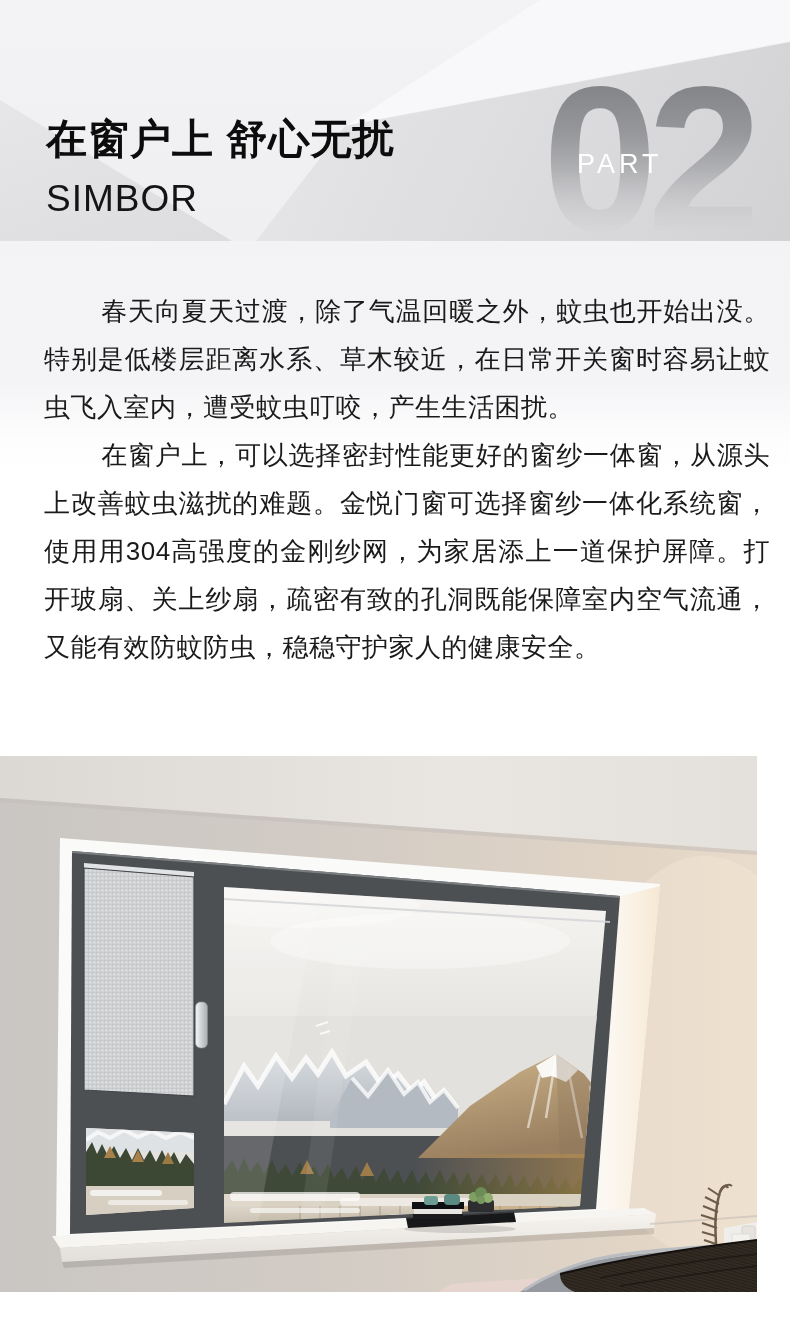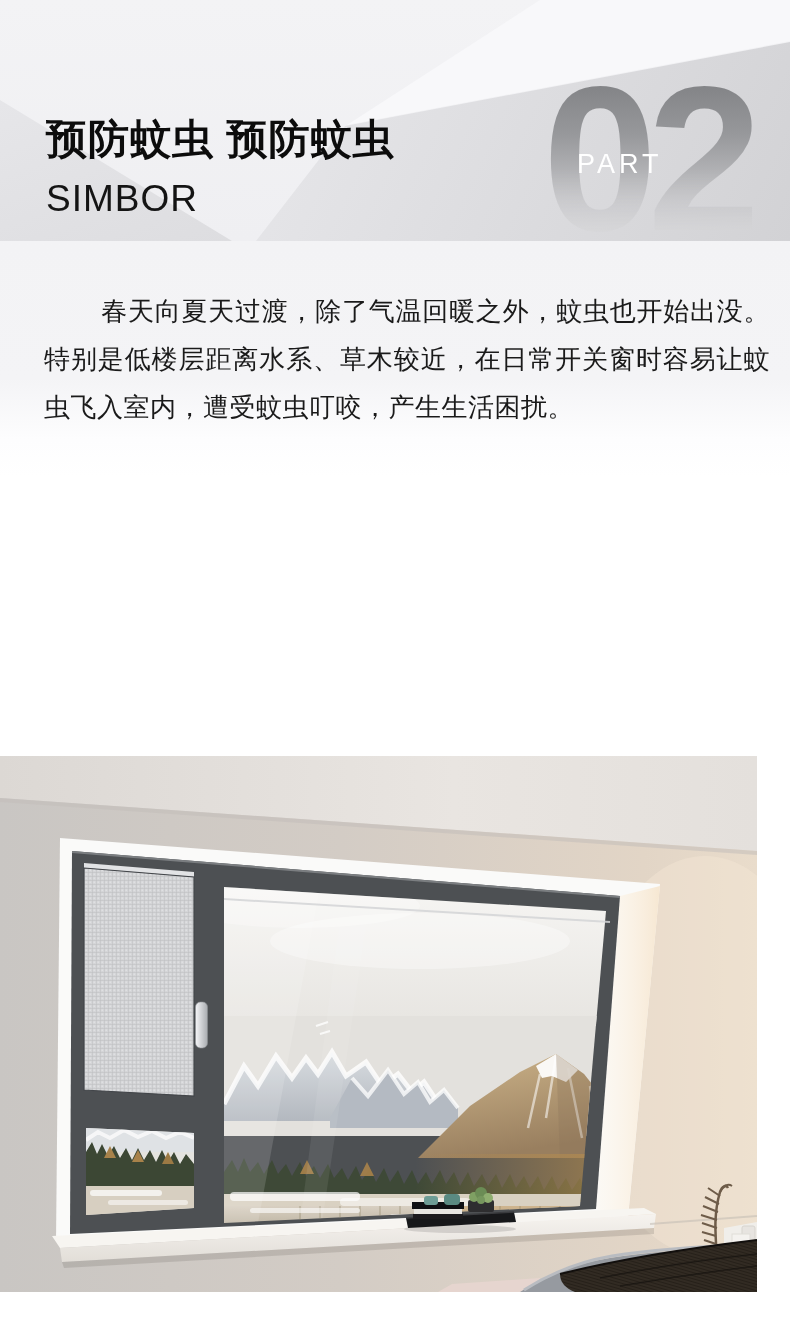--- a/index.html
+++ b/index.html
@@ -48,27 +48,28 @@
 
 <div class="page">
 
   <div class="header">
     <div class="wedge wedge-right"></div>
     <div class="wedge wedge-white"></div>
     <div class="wedge wedge-left"></div>
     <div class="part-number">02</div>
     <div class="part-label">PART</div>
     <div class="title-block">
-      <h1 class="main-title">预防蚊虫 预防蚊虫</h1>
+      <h1 class="main-title">在窗户上 舒心无扰</h1>
       <div class="brand-title">SIMBOR</div>
     </div>
   </div>
 
   <div class="intro">
     <p>春天向夏天过渡，除了气温回暖之外，蚊虫也开始出没。特别是低楼层距离水系、草木较近，在日常开关窗时容易让蚊虫飞入室内，遭受蚊虫叮咬，产生生活困扰。</p>
+    <p>在窗户上，可以选择密封性能更好的窗纱一体窗，从源头上改善蚊虫滋扰的难题。金悦门窗可选择窗纱一体化系统窗，使用用304高强度的金刚纱网，为家居添上一道保护屏障。打开玻扇、关上纱扇，疏密有致的孔洞既能保障室内空气流通，又能有效防蚊防虫，稳稳守护家人的健康安全。</p>
   </div>
 
   <div class="photo-wrap">
   <svg width="757" height="536" viewBox="0 0 757 536">
     <defs>
       <linearGradient id="wallG" x1="0" y1="0" x2="1" y2="0">
         <stop offset="0" stop-color="#c9c6c3"></stop>
             <stop offset="0.45" stop-color="#d3ccc5"></stop>
         <stop offset="0.85" stop-color="#e2d5c6"></stop>
             <stop offset="1" stop-color="#e9dccb"></stop>

